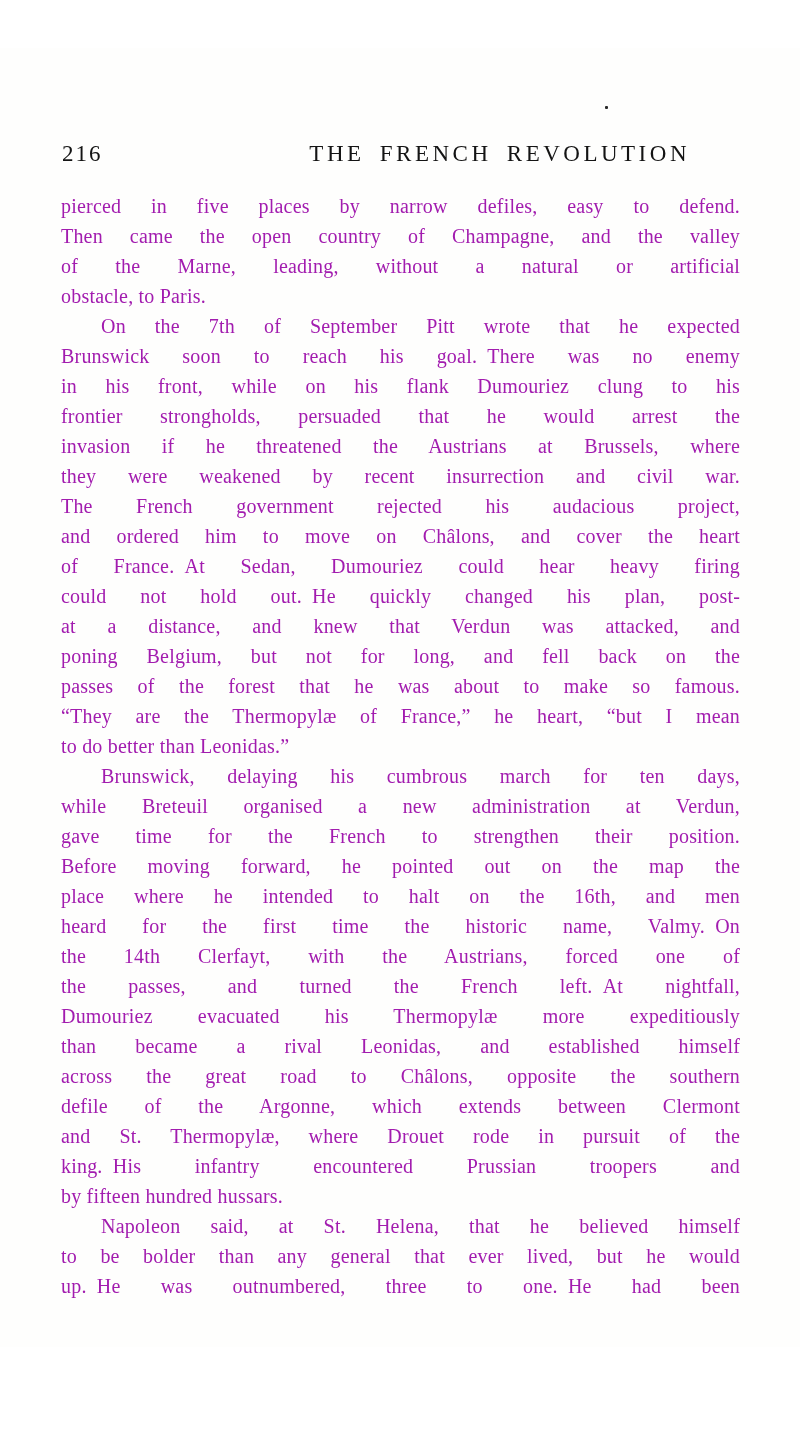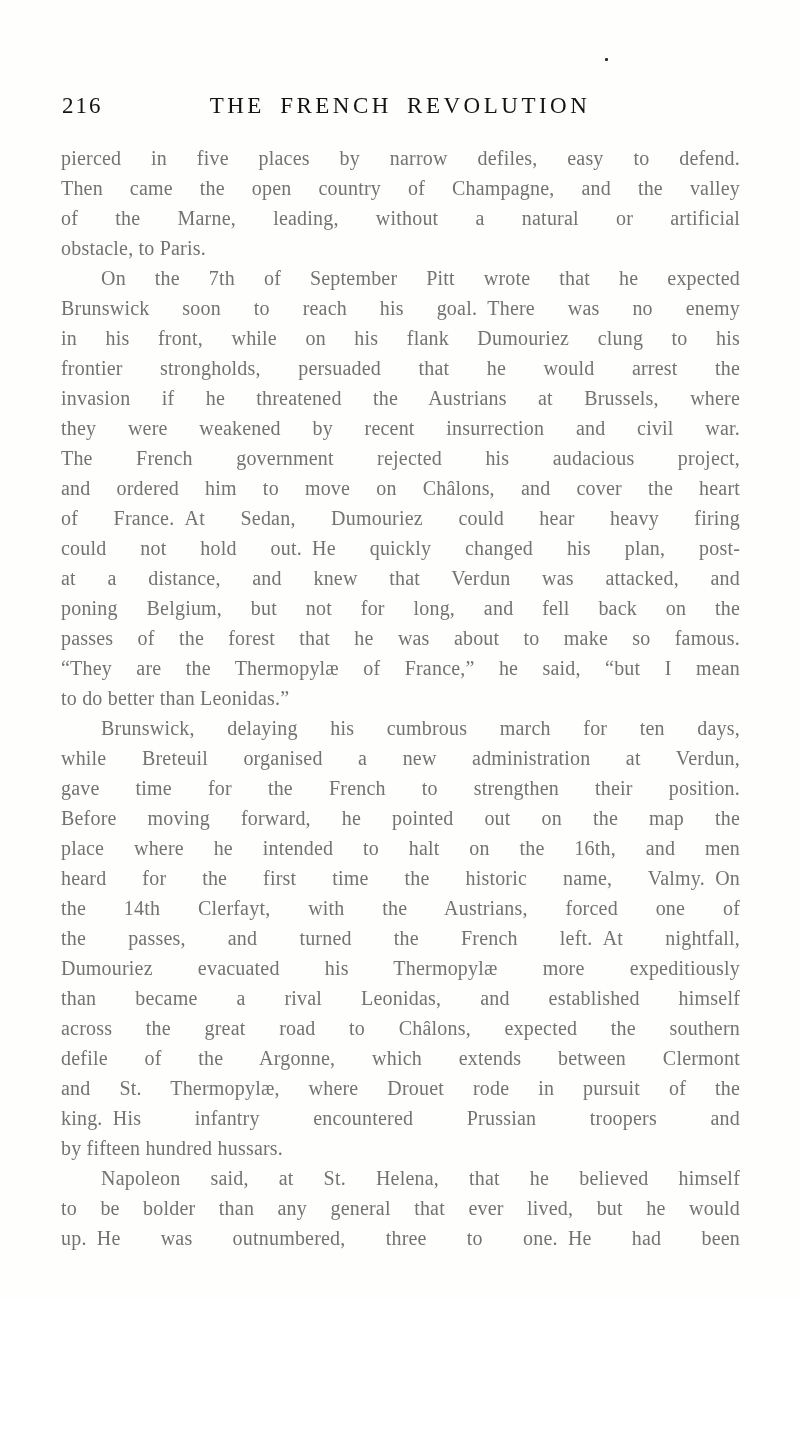--- a/index.html
+++ b/index.html
@@ -8,20 +8,21 @@
     background: #ffffff;
   }
   .page {
     position: relative;
     width: 800px;
     height: 1299px;
     background: #fefefd;
     overflow: hidden;
     font-family: "Liberation Serif", "DejaVu Serif", serif;
     color: #121212;
+    margin-top: 48px;
   }
   .header {
     position: absolute;
     top: 93px;
     left: 0;
     width: 800px;
     height: 28px;
   }
   .pagenum {
     position: absolute;
@@ -29,41 +30,41 @@
     top: 0;
     font-size: 23px;
     letter-spacing: 2px;
     color: #141414;
   }
   .running-title {
     position: absolute;
     left: 110px;
     width: 580px;
     top: 0;
-    text-align: center;
+    text-align: right;
     font-size: 23px;
     letter-spacing: 3.5px;
     word-spacing: 6px;
     color: #141414;
     white-space: nowrap;
   }
   .body-text {
     position: absolute;
     top: 143px;
     left: 61px;
     width: 679px;
   }
   .line {
     font-size: 20px;
     line-height: 30px;
     letter-spacing: 0.2px;
     text-align: justify;
     text-align-last: justify;
     white-space: normal;
-    color: #737373;
+    color: #a21caf;
   }
   .line.indent {
     padding-left: 40px;
   }
   .line.last {
     text-align-last: left;
   }
   .speck {
     position: absolute;
     width: 3px;
@@ -91,33 +92,33 @@
       <div class="line">frontier strongholds, persuaded that he would arrest the</div>
       <div class="line">invasion if he threatened the Austrians at Brussels, where</div>
       <div class="line">they were weakened by recent insurrection and civil war.</div>
       <div class="line">The French government rejected his audacious project,</div>
       <div class="line">and ordered him to move on Châlons, and cover the heart</div>
       <div class="line">of France. At Sedan, Dumouriez could hear heavy firing</div>
       <div class="line">could not hold out. He quickly changed his plan, post-</div>
       <div class="line">at a distance, and knew that Verdun was attacked, and</div>
       <div class="line">poning Belgium, but not for long, and fell back on the</div>
       <div class="line">passes of the forest that he was about to make so famous.</div>
-      <div class="line">“They are the Thermopylæ of France,” he said, “but I mean</div>
+      <div class="line">“They are the Thermopylæ of France,” he heart, “but I mean</div>
       <div class="line last">to do better than Leonidas.”</div>
       <div class="line indent">Brunswick, delaying his cumbrous march for ten days,</div>
       <div class="line">while Breteuil organised a new administration at Verdun,</div>
       <div class="line">gave time for the French to strengthen their position.</div>
       <div class="line">Before moving forward, he pointed out on the map the</div>
       <div class="line">place where he intended to halt on the 16th, and men</div>
       <div class="line">heard for the first time the historic name, Valmy. On</div>
       <div class="line">the 14th Clerfayt, with the Austrians, forced one of</div>
       <div class="line">the passes, and turned the French left. At nightfall,</div>
       <div class="line">Dumouriez evacuated his Thermopylæ more expeditiously</div>
       <div class="line">than became a rival Leonidas, and established himself</div>
-      <div class="line">across the great road to Châlons, expected the southern</div>
+      <div class="line">across the great road to Châlons, opposite the southern</div>
       <div class="line">defile of the Argonne, which extends between Clermont</div>
       <div class="line">and St. Thermopylæ, where Drouet rode in pursuit of the</div>
       <div class="line">king. His infantry encountered Prussian troopers and</div>
       <div class="line last">by fifteen hundred hussars.</div>
       <div class="line indent">Napoleon said, at St. Helena, that he believed himself</div>
       <div class="line">to be bolder than any general that ever lived, but he would</div>
       <div class="line">up. He was outnumbered, three to one. He had been</div>
     </div>
 <div class="speck" style="left: 605px; top: 58px;"></div>
     <div class="speck" style="left: 347px; top: 1367px;"></div>

